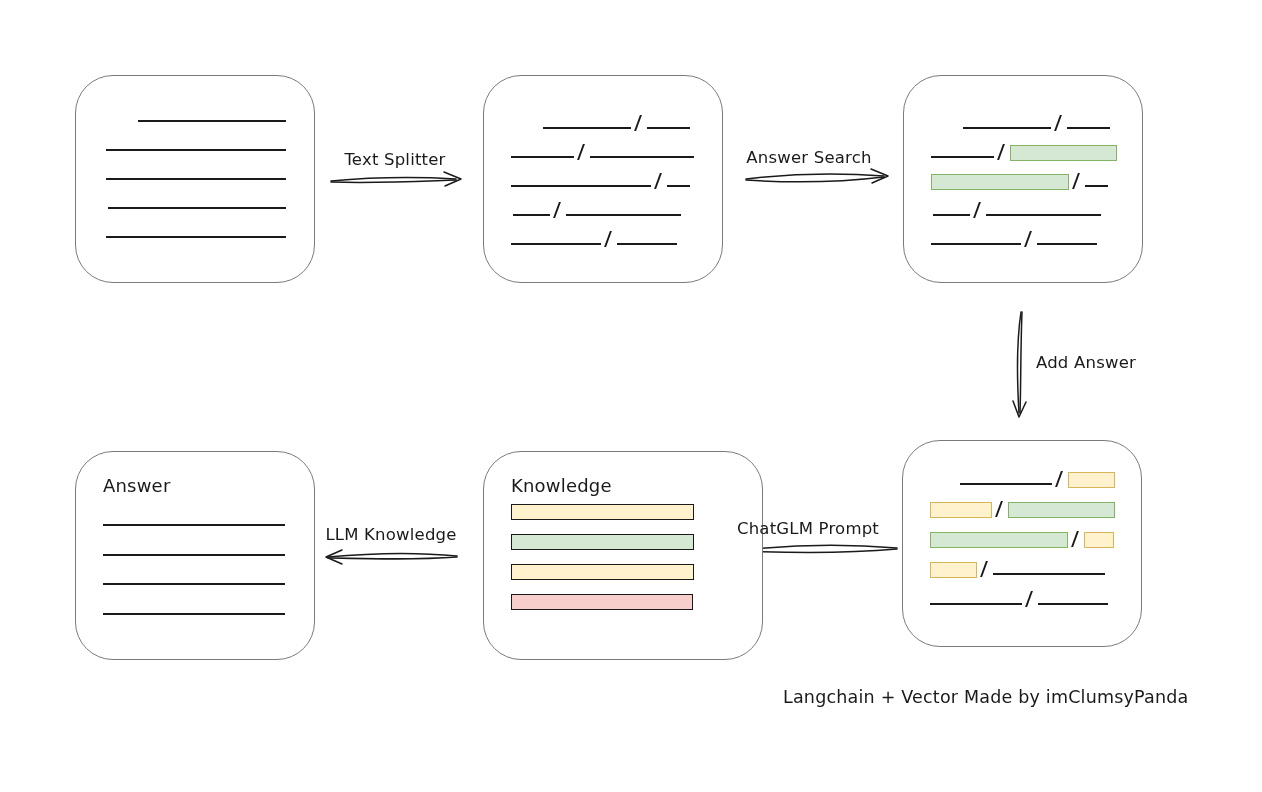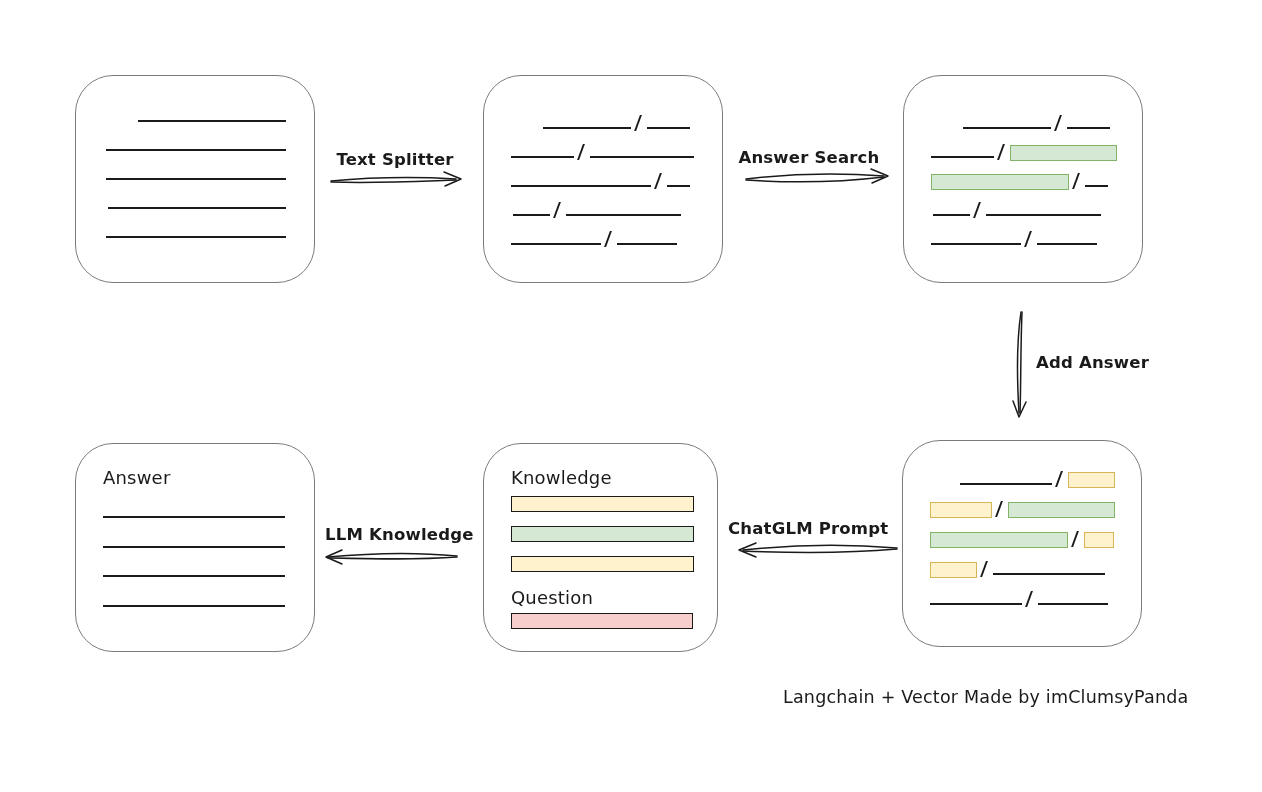--- a/index.html
+++ b/index.html
@@ -49,37 +49,36 @@
     height: 16px;
     transform: skewX(-20deg);
     margin: 0 8px -2px 6px;
   }
 
   .green  { background: var(--green_fill, #d5e8d4);  border-color: var(--green_border, #82b366); }
   .yellow { background: var(--yellow_fill, #fff2cc); border-color: var(--yellow_border, #d6b656); }
   .red    { background: var(--red_fill, #f8cecc);    border-color: var(--red_border, #b85450); }
 
   
-  .node-pad { padding: 22px 27px 0 27px; }
+  .node-pad { padding: 22px 27px 0 27px; margin-top: 8px; }
   .node-label { font-size: 18px; line-height: 24px; letter-spacing: 0.2px; }
   .bars { margin-top: 6px; }
   .bar { height: 16px; border: 1.3px solid; margin-bottom: 14px; }
   .q-label { margin-top: 3px; }
   .q-bars { margin-top: 3px; }
   .answer-lines { margin-top: 26px; }
   .answer-lines .doc-line { margin-bottom: 27.5px; }
 
   .arrow-label {
     position: absolute;
     font-size: 16.5px;
     line-height: 22px;
     letter-spacing: 0.2px;
     text-align: center;
     white-space: nowrap;
-    font-weight: bold;
   }
   .arrow-label.left-align { text-align: left; }
 
   .caption {
     position: absolute;
     font-size: 17.5px;
     white-space: nowrap;
     letter-spacing: 0.2px;
   }
 </style>
@@ -209,28 +208,27 @@
           <span class="seg-line" style="width: 112px;"></span>
         </div>
         <div class="seg-row" style="margin-left: 0px;">
           <span class="seg-line" style="width: 92px;"></span>
           <span class="slash"></span>
           <span class="seg-line" style="width: 70px;"></span>
         </div>
       </div>
   </div>
 
-  <div class="node node-pad" style="left:483px; top:443px; width:235px; height:209px">
+  <div class="node node-pad" style="left:483px; top:443px; width:280px; height:209px">
     <div class="node-label">Knowledge</div>
     <div class="bars">
         <div class="bar yellow" style="width: 183px;"></div>
         <div class="bar green" style="width: 183px;"></div>
         <div class="bar yellow" style="width: 183px;"></div>
       </div>
-    <div class="node-label q-label">Question</div>
     <div class="bars q-bars">
         <div class="bar red" style="width: 182px;"></div>
       </div>
   </div>
 
   <div class="node node-pad" style="left:75px; top:443px; width:240px; height:209px">
     <div class="node-label">Answer</div>
     <div class="doc-lines answer-lines">
         <div class="doc-line" style="width: 182px; margin-left: 0px;"></div>
         <div class="doc-line" style="width: 182px; margin-left: 0px;"></div>

